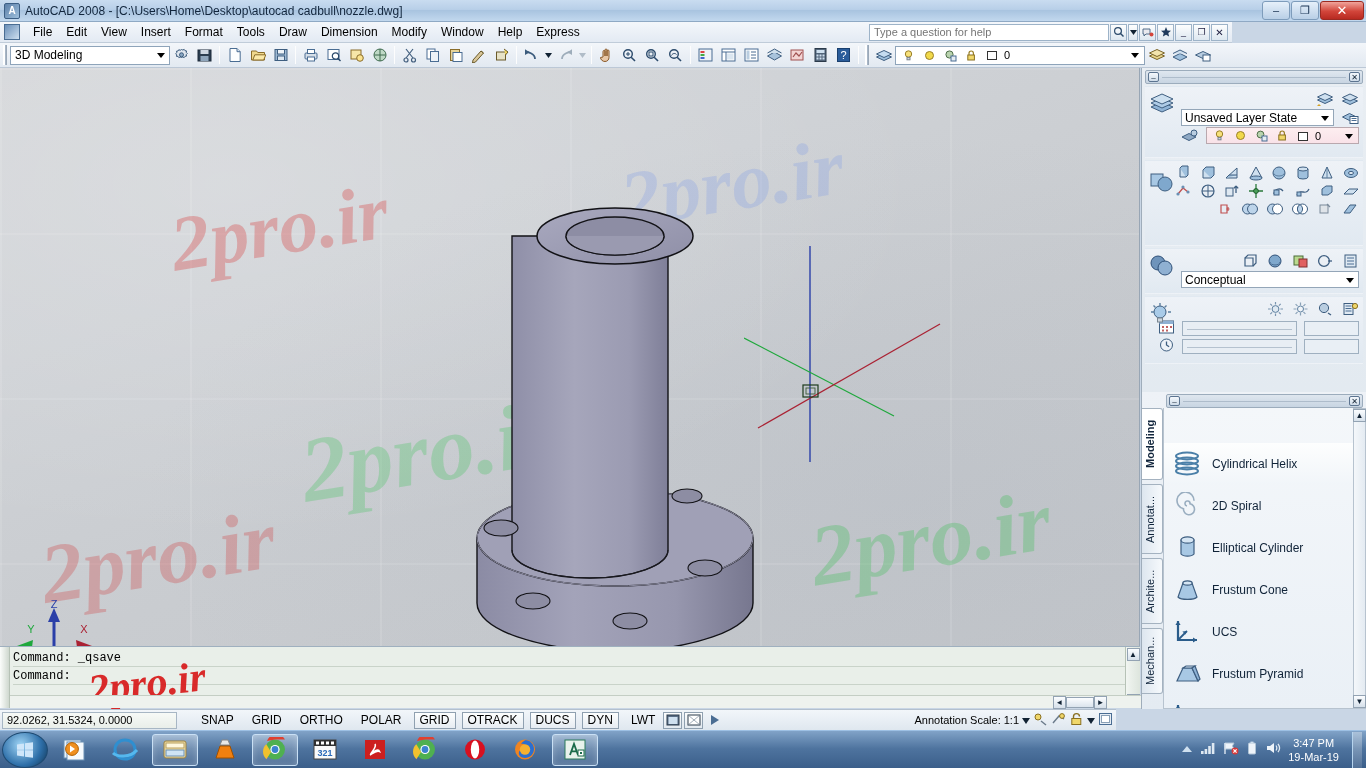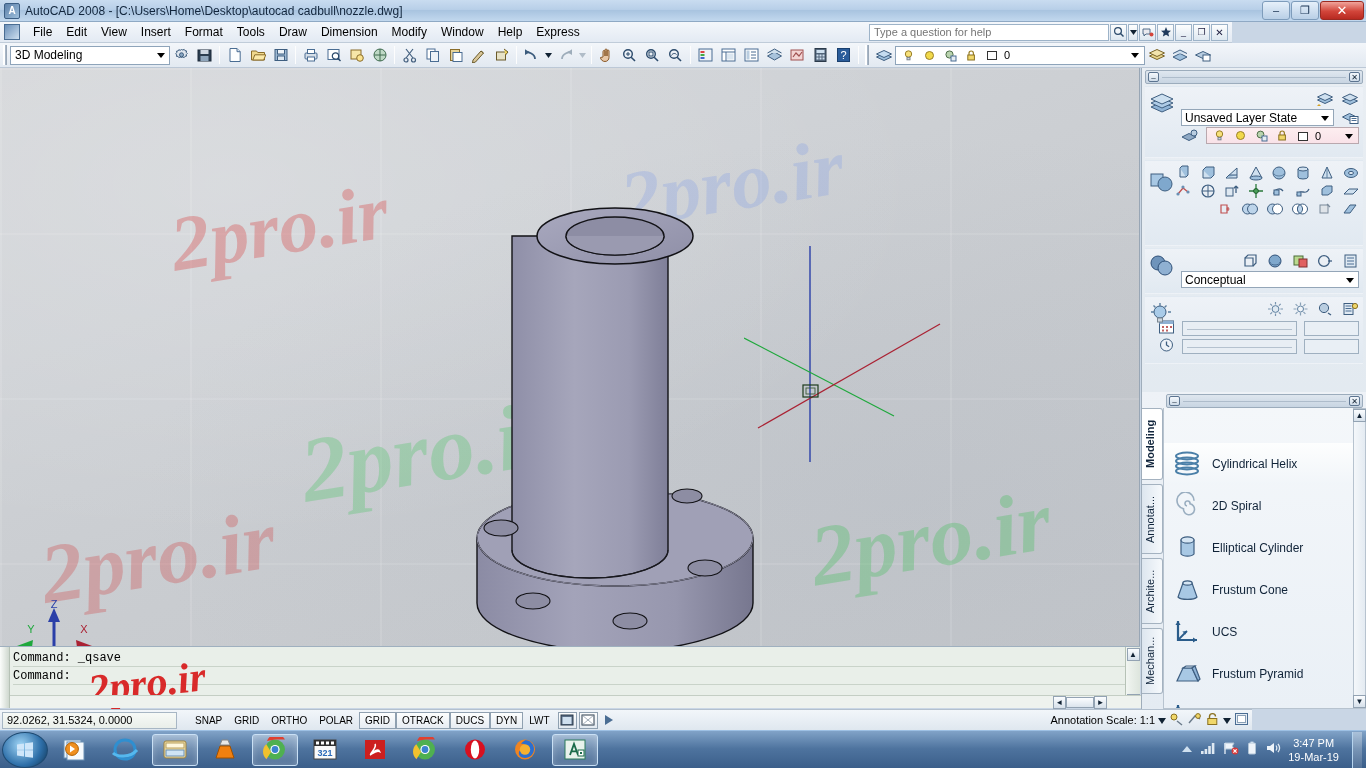--- a/index.html
+++ b/index.html
@@ -159,33 +159,33 @@
     background:linear-gradient(to bottom,#fbfdff,#d6e0ea);
     display:flex;align-items:center;justify-content:center;font-size:8px;color:#123;
   }
   #cmd-hbar{
     position:absolute; left:0; bottom:0; width:1140px; height:13px;
     background:#eef2ee; border-top:1px solid #c4cec4; display:flex; align-items:center;
   }
 
   
   #statusbar{
-    position:absolute; left:0; top:709px; width:1252px; height:21px;
+    position:absolute; left:0; top:709px; width:1116px; height:21px;
     background:linear-gradient(to bottom,#f2f6fa,#dfe7ef);
     border-top:1px solid #b3c0ce;
     display:flex; align-items:center; font-size:11px; color:#000;
   }
   #coords{
     width:175px;height:17px;margin-left:2px;
     border:1px solid #a7b6c4; background:linear-gradient(to bottom,#f7faf7,#e9eee9);
     display:flex;align-items:center;padding-left:4px; font-size:11px;
   }
   .statbtn{
-    height:17px; padding:0 5px; margin-left:0;
-    display:flex;align-items:center; font-size:10px;
+    height:17px; padding:0 5px; margin-left:6px;
+    display:flex;align-items:center; font-size:12px;
     border:1px solid transparent;
   }
   .statbtn.on{
     border:1px solid #8fa0b0;
     background:linear-gradient(to bottom,#fdfefe,#e6ecf2);
   }
   .statico{
     width:19px;height:17px;margin-left:2px;border:1px solid #8fa0b0;
     background:linear-gradient(to bottom,#fdfefe,#e2e9f0);
     display:flex;align-items:center;justify-content:center;

